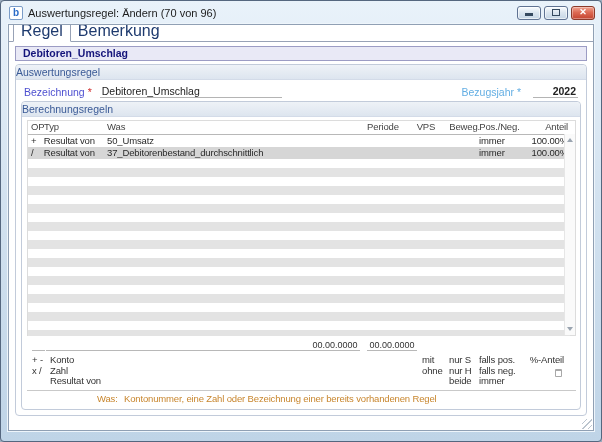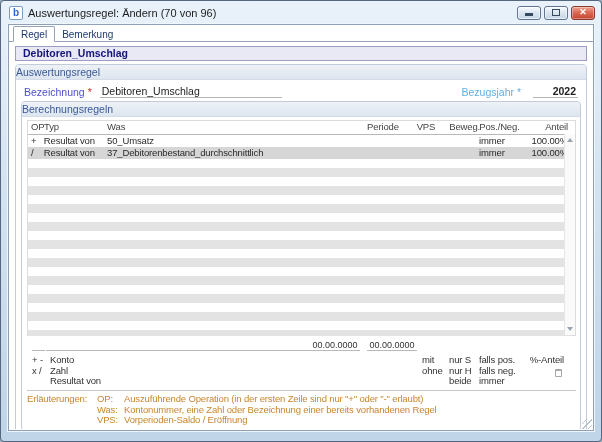--- a/index.html
+++ b/index.html
@@ -17,21 +17,21 @@
     box-shadow:inset 0 0 0 1px rgba(255,255,255,.6);}
   .wbtn-close{border-color:#8c3a2a;background:linear-gradient(#f0a492,#dd6a54 45%,#c44430);
     color:#fff;font-size:9px;font-weight:bold;line-height:9px;box-shadow:inset 0 0 0 1px rgba(255,255,255,.35);}
   .min-glyph{width:8px;height:3px;background:#35495f;margin-top:4px;}
   .max-glyph{width:8px;height:7px;border:1px solid #35495f;}
   
   .content{position:absolute;left:7px;right:7px;top:23px;bottom:10px;background:#fff;
     border:1px solid #90a0b4;outline:1px solid #eef5fb;overflow:hidden;}
   
   .tabbar{height:17px;display:flex;align-items:flex-end;padding-left:4px;border-bottom:1px solid #98a2b6;background:#fff;}
-  .tab{font-size:10px;color:#1e3a6e;padding:2px 7px 1px;cursor:default;}
+  .tab{font-size:16px;color:#1e3a6e;padding:2px 7px 1px;cursor:default;}
   .tab.active{border:1px solid #98a2b6;border-bottom:1px solid #fff;margin-bottom:-1px;background:#fff;border-radius:2px 2px 0 0;}
   .tabpage{padding:4px 6px 0;height:calc(100% - 18px);overflow:hidden;}
   
   .banner{height:15px;background:#e9e9f6;border:1px solid #9c9cc4;font-size:10.5px;font-weight:bold;
     color:#14147a;padding-left:7px;line-height:13px;}
   
   .group{border:1px solid #c2cbda;border-radius:4px;margin-top:3px;background:#fff;}
   .group-header{height:15px;background:linear-gradient(#eef2f7,#dde5ef);border-bottom:1px solid #d3dbe8;
     border-radius:4px 4px 0 0;font-size:10.5px;color:#3a5a96;padding-left:0;line-height:14px;}
   .fieldrow{display:flex;align-items:flex-end;height:21px;padding:0 6px 3px 8px;font-size:10.5px;}
@@ -221,34 +221,24 @@
             <div class="lg lg-ant">
               <div>%-Anteil</div>
               <span class="trash"></span>
             </div>
           </div>
 
           <div class="sep"></div>
 
           <div class="notes">
             <div class="note-row">
-              <span class="note-label">Erläuterungen:</span>
-              <span class="note-key">OP:</span>
-              <span class="note-text">Auszuführende Operation (in der ersten Zeile sind nur "+" oder "-" erlaubt)</span>
-            </div>
-            <div class="note-row">
               <span class="note-label"></span>
               <span class="note-key">Was:</span>
               <span class="note-text">Kontonummer, eine Zahl oder Bezeichnung einer bereits vorhandenen Regel</span>
             </div>
-            <div class="note-row">
-              <span class="note-label"></span>
-              <span class="note-key">VPS:</span>
-              <span class="note-text">Vorperioden-Saldo / Eröffnung</span>
-            </div>
           </div>
 
         </div>
       </div>
 
     </div>
     <div class="grip"></div>
   </div>
 
 </div>

